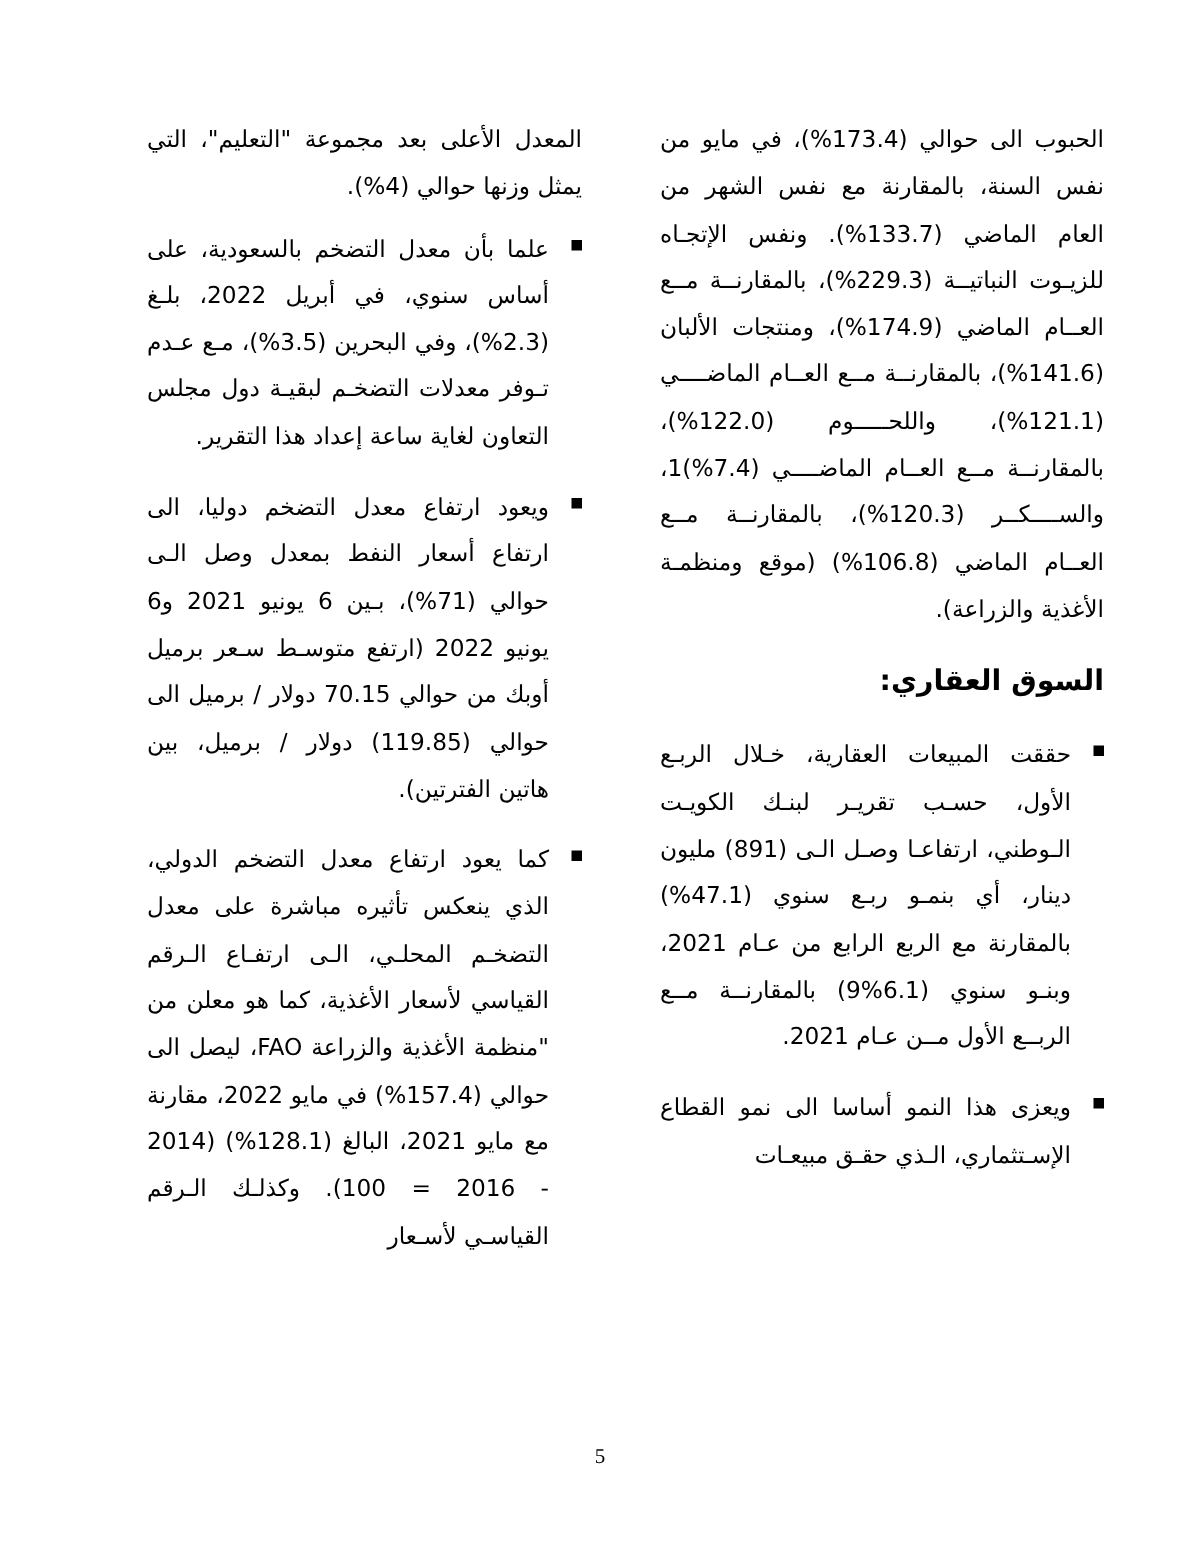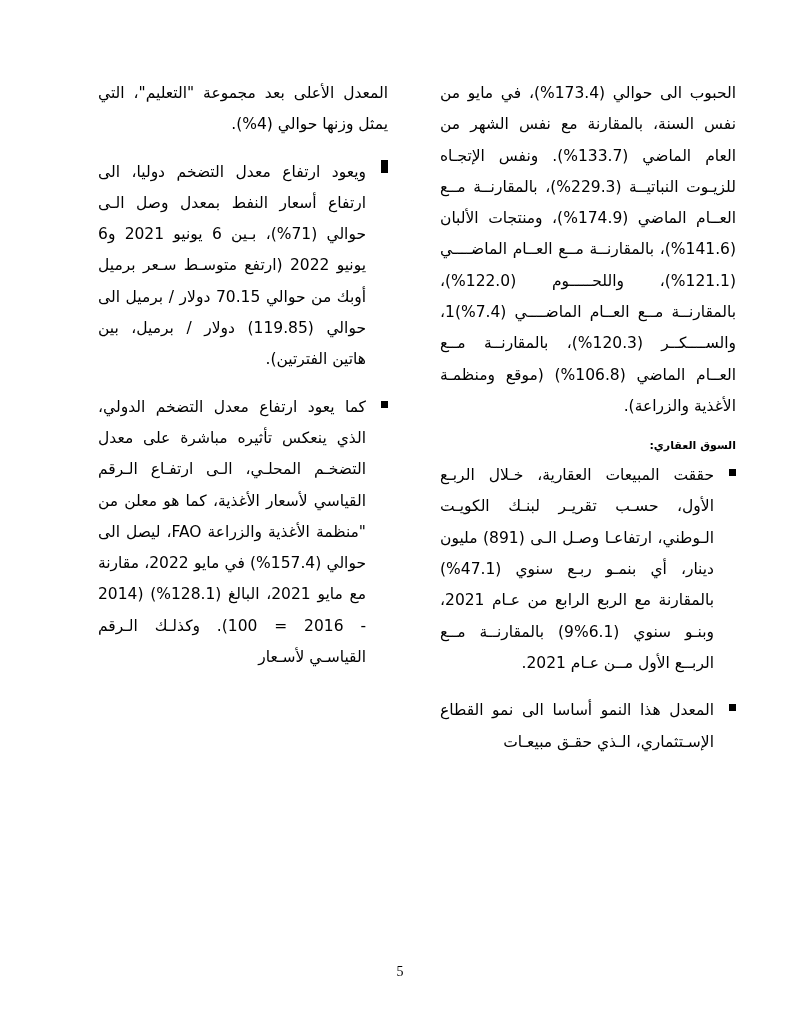--- a/index.html
+++ b/index.html
@@ -58,22 +58,22 @@
   .bullet-item .marker {
     position: absolute;
     right: 0;
     top: 9px;
     width: 7px;
     height: 7px;
     background: #000000;
     display: block;
   }
   .heading {
-    margin: 4px 0 3px 0;
-    font-size: 11px;
+    margin: 4px 0 16px 0;
+    font-size: 19px;
     font-weight: bold;
     line-height: 1.9;
     text-align: left;
   }
   .page-number {
     position: absolute;
     bottom: 55px;
     left: 0;
     right: 0;
     text-align: center;
@@ -95,31 +95,32 @@
 
       <div class="heading">السوق العقاري:</div>
 
       <div class="bullet-item">
         <span class="marker"></span>
         <span>حققت المبيعات العقارية، خـلال الربـع الأول، حسـب تقريـر لبنـك الكويـت الـوطني، ارتفاعـا وصـل الـى (891) مليون دينار، أي بنمـو ربـع سنوي (47.1%) بالمقارنة مع الربع الرابع من عـام 2021، وبنـو سنوي (6.1%9) بالمقارنــة مــع الربــع الأول مــن عـام 2021.</span>
       </div>
 
       <div class="bullet-item">
         <span class="marker"></span>
-        <span>المعدل هذا النمو أساسا الى نمو القطاع الإسـتثماري، الـذي حقـق مبيعـات</span>
+        <span>ويعزى هذا النمو أساسا الى نمو القطاع الإسـتثماري، الـذي حقـق مبيعـات</span>
       </div>
 
     </div>
 
     <div class="col left">
 
       <p class="para tight">المعدل الأعلى بعد مجموعة "التعليم"، التي يمثل وزنها حوالي (4%).</p>
 
       <div class="bullet-item">
         <span class="marker"></span>
+        <span>علما بأن معدل التضخم بالسعودية، على أساس سنوي، في أبريل 2022، بلـغ (2.3%)، وفي البحرين (3.5%)، مـع عـدم تـوفر معدلات التضخـم لبقيـة دول مجلس التعاون لغاية ساعة إعداد هذا التقرير.</span>
       </div>
 
       <div class="bullet-item">
         <span class="marker"></span>
         <span>ويعود ارتفاع معدل التضخم دوليا، الى ارتفاع أسعار النفط بمعدل وصل الـى حوالي (71%)، بـين 6 يونيو 2021 و6 يونيو 2022 (ارتفع متوسـط سـعر برميل أوبك من حوالي 70.15 دولار / برميل الى حوالي (119.85) دولار / برميل، بين هاتين الفترتين).</span>
       </div>
 
       <div class="bullet-item">
         <span class="marker"></span>
         <span>كما يعود ارتفاع معدل التضخم الدولي، الذي ينعكس تأثيره مباشرة على معدل التضخـم المحلـي، الـى ارتفـاع الـرقم القياسي لأسعار الأغذية، كما هو معلن من "منظمة الأغذية والزراعة FAO، ليصل الى حوالي (157.4%) في مايو 2022، مقارنة مع مايو 2021، البالغ (128.1%) (2014 - 2016 = 100). وكذلـك الـرقم القياسـي لأسـعار</span>

